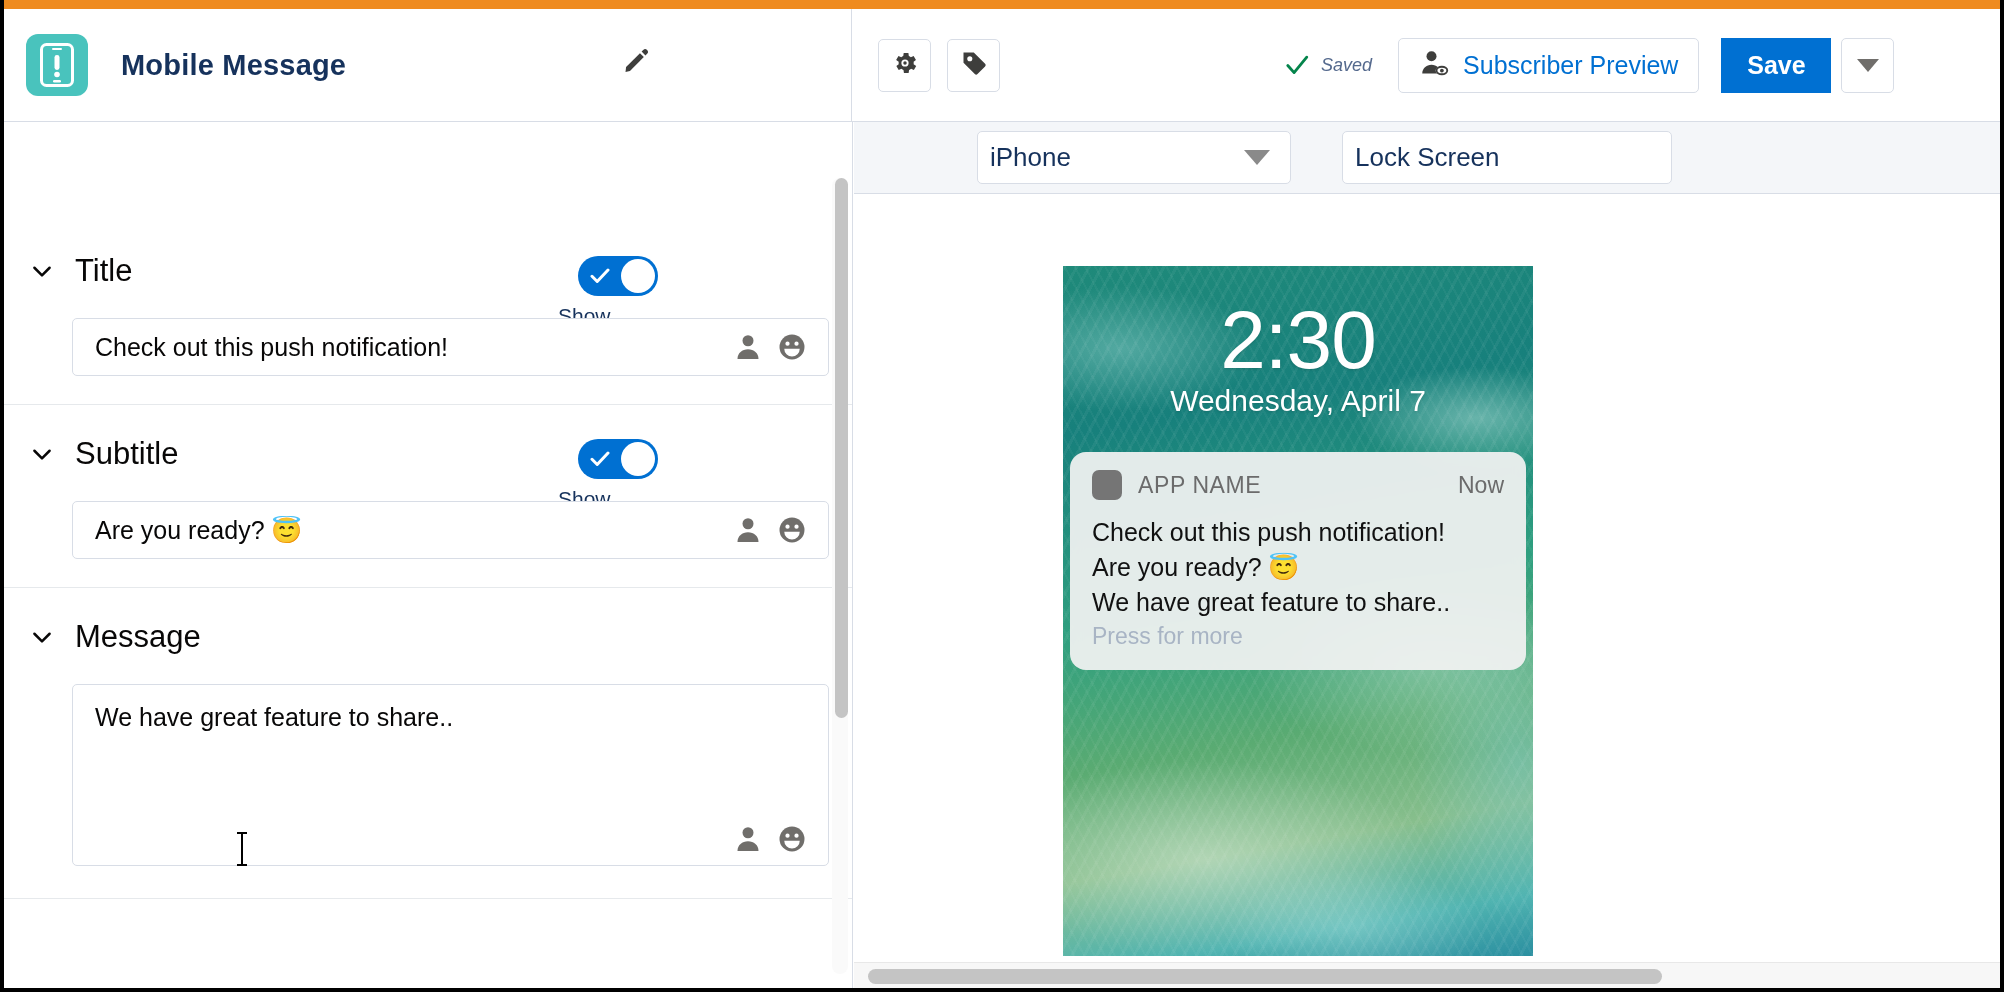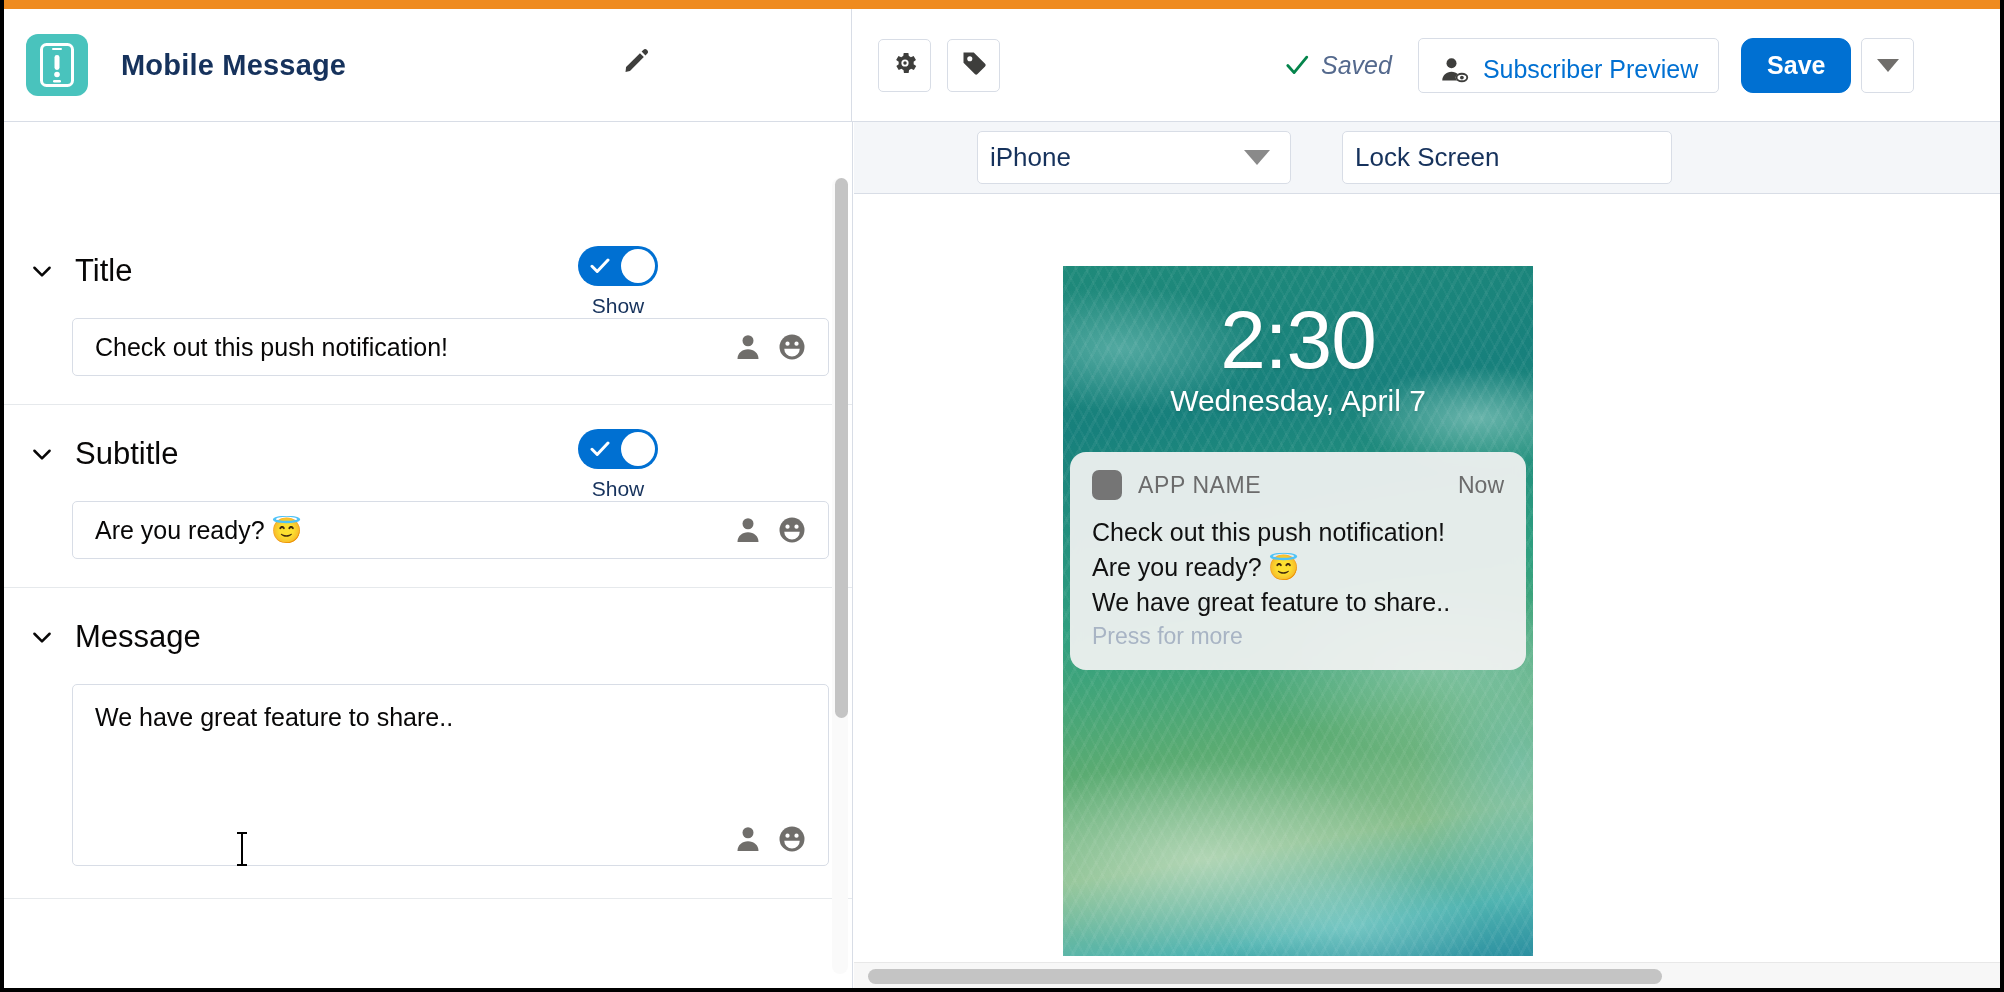--- a/index.html
+++ b/index.html
@@ -124,54 +124,54 @@
     align-items: center;
     margin-left: 284px;
     flex: none;
   }
   .check-glyph {
     width: 26px;
     height: 26px;
     flex: none;
   }
   .saved-text {
-    font-size: 25px;
+    font-size: 18px;
     font-style: italic;
     color: #54698d;
     margin-left: 11px;
     white-space: nowrap;
   }
 
   .subscriber-btn {
     margin-left: 26px;
     height: 55px;
-    padding: 16px 20px;
+    padding: 0 20px;
     border: 1px solid #d8dde6;
     border-radius: 5px;
     background: #ffffff;
     display: flex;
-    align-items: flex-start;
+    align-items: center;
     cursor: pointer;
     flex: none;
   }
   .subscriber-btn .label {
     font-size: 25px;
     color: #0070d2;
     margin-left: 14px;
     white-space: nowrap;
   }
 
   .save-btn {
     margin-left: 22px;
     height: 55px;
     min-width: 110px;
     padding: 0 24px;
     background: #0070d2;
     border: 1px solid #0070d2;
-    border-radius: 12px;
+    border-radius: 0;
     color: #ffffff;
     font-size: 25px;
     font-weight: bold;
     font-family: "Liberation Sans", sans-serif;
     cursor: pointer;
     flex: none;
   }
 
   .save-caret-btn {
     margin-left: 10px;
@@ -245,23 +245,23 @@
   .section-title {
     font-size: 31px;
     color: #080707;
     margin-left: 20px;
     white-space: nowrap;
   }
 
   .toggle-wrap {
     position: absolute;
     right: 175px;
-    top: 24px;
+    top: 34px;
     width: 120px;
-    text-align: center;
+    text-align: left;
   }
 
   .toggle {
     width: 80px;
     height: 40px;
     border-radius: 20px;
     background: #0070d2;
     position: relative;
     margin: 0 auto;
     cursor: pointer;

